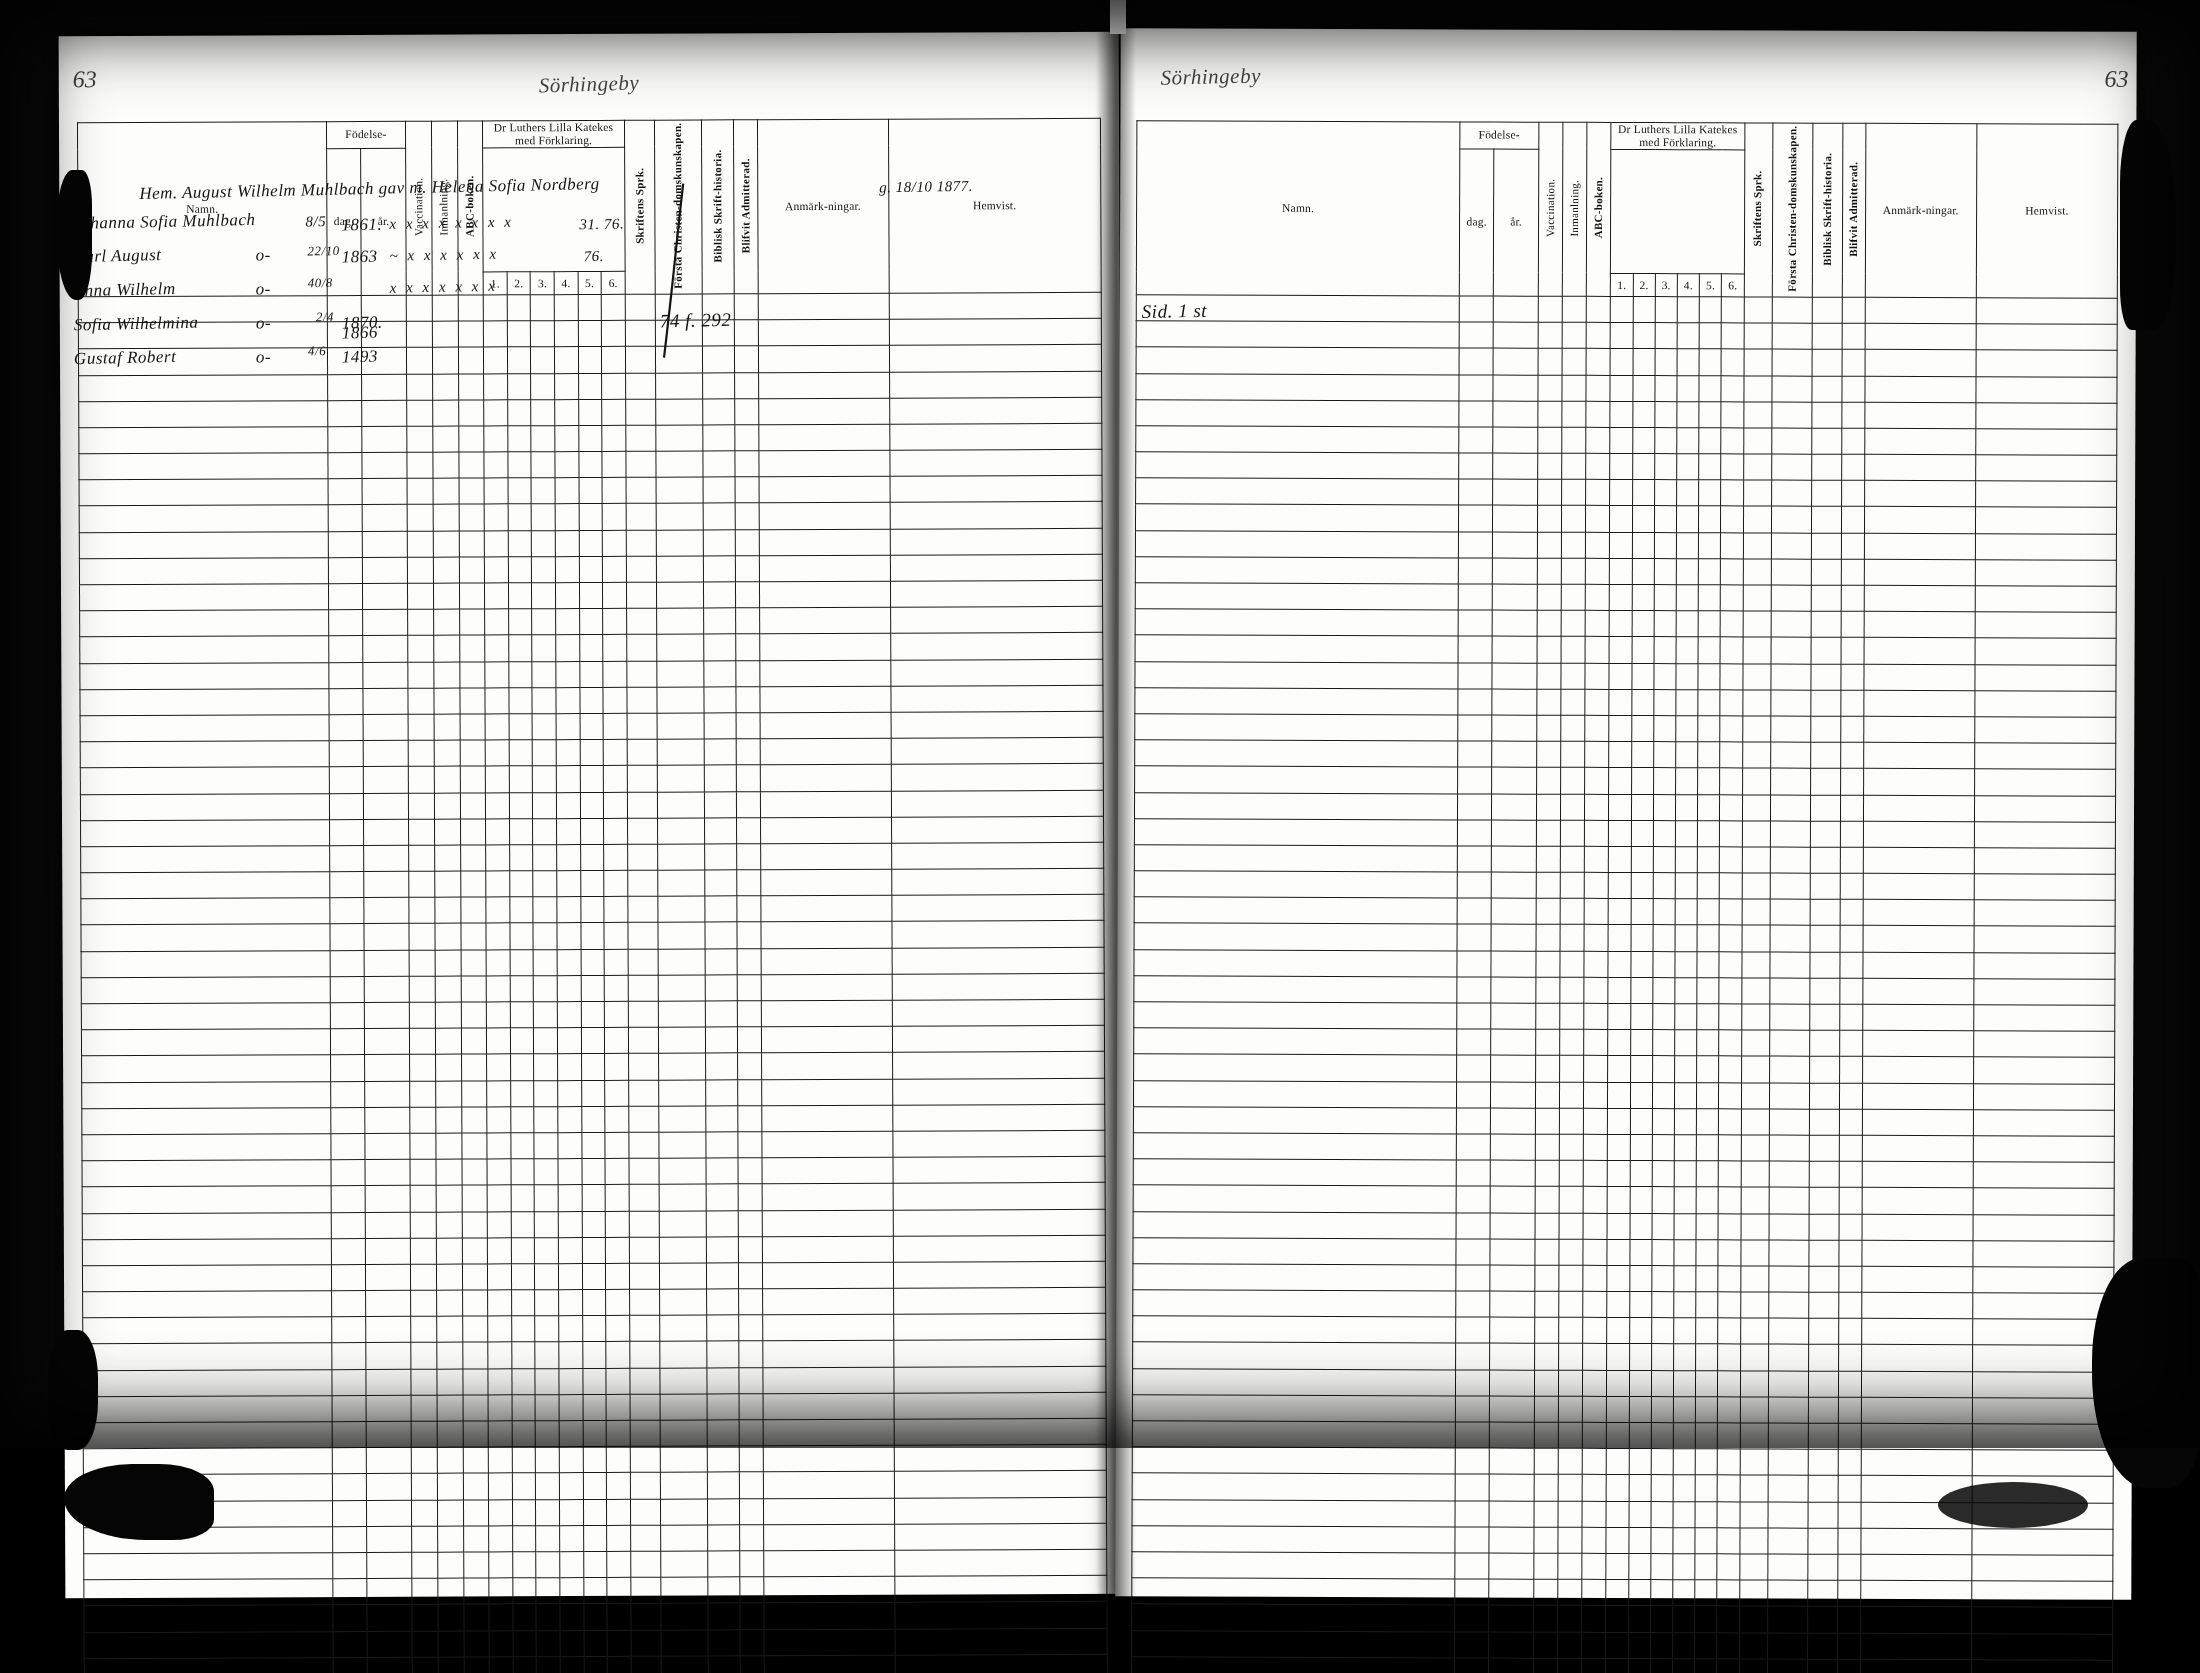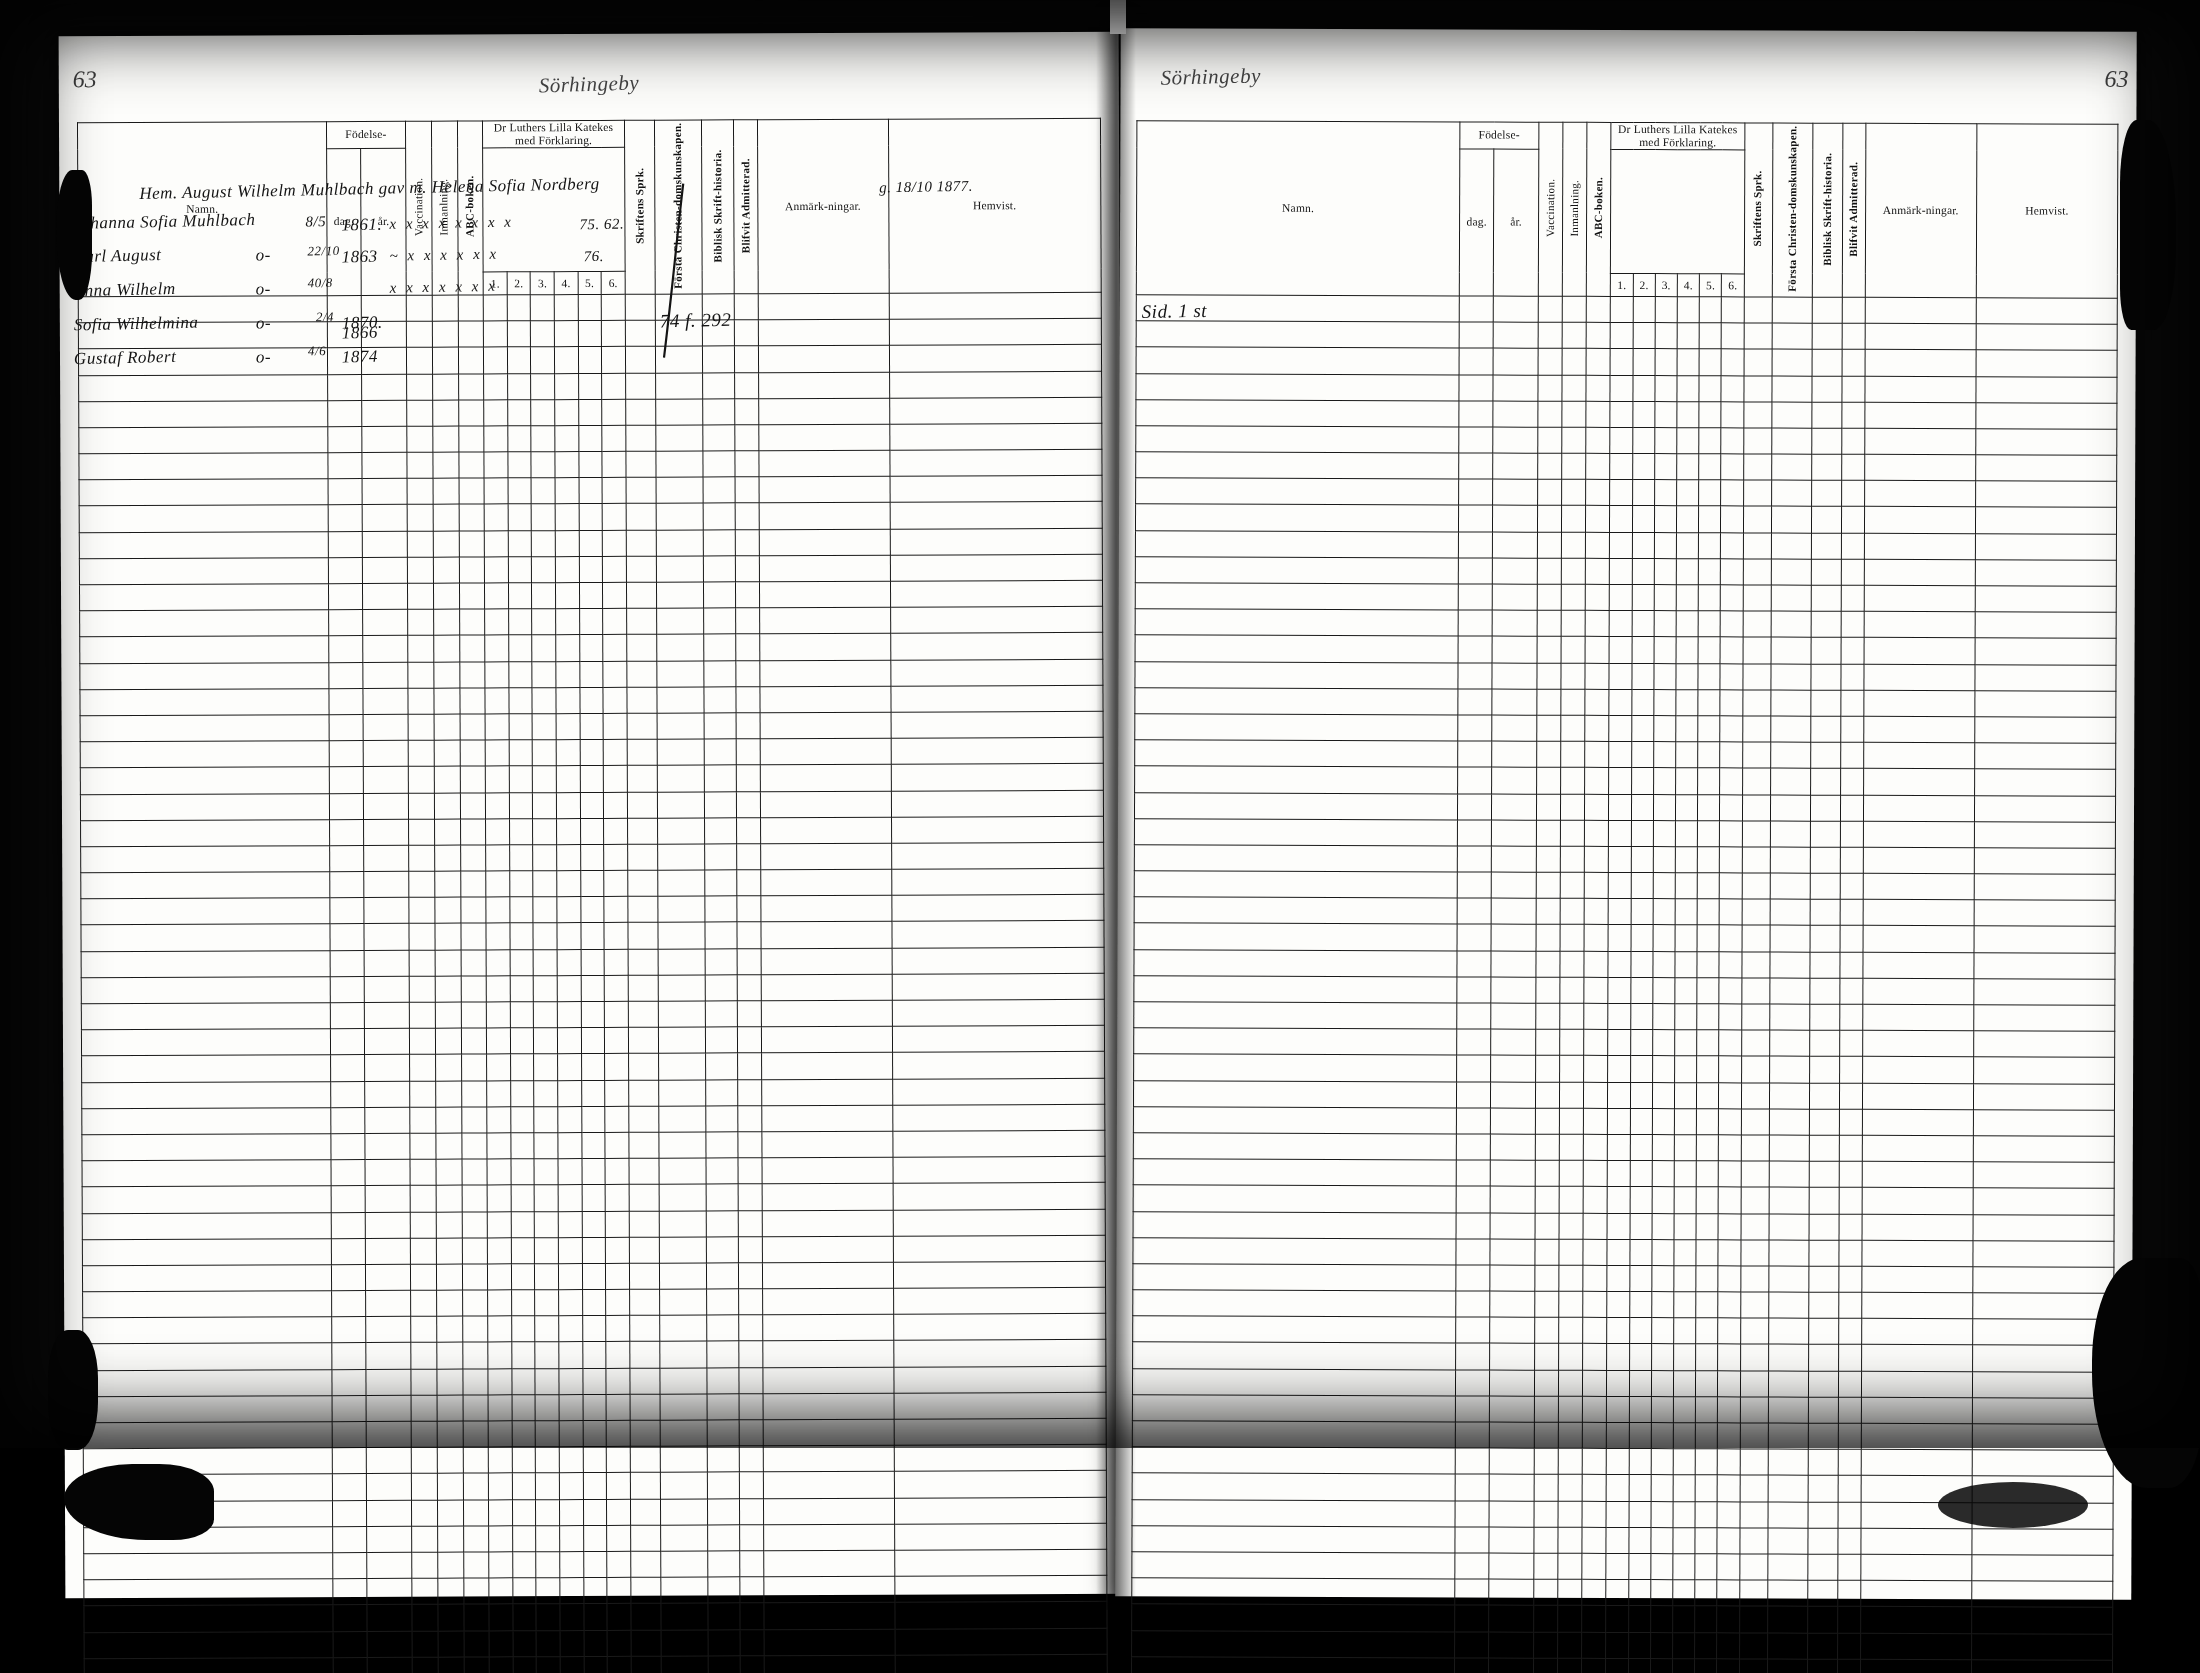--- a/index.html
+++ b/index.html
@@ -1263,21 +1263,21 @@
         </tbody>
     </table>
 
     <div class="hand s2" style="left:80px; top:144px;">Hem. August Wilhelm Muhlbach gav m. Helena Sofia Nordberg</div>
     <div class="hand s3" style="left:820px; top:146px;">g. 18/10 1877.</div>
 
     <div class="hand s2" style="left:14px; top:176px;">Johanna Sofia Muhlbach</div>
     <div class="hand s3" style="left:246px; top:178px;">8/5</div>
     <div class="hand s2" style="left:282px; top:180px;">1861.</div>
     <div class="hand s3 marks" style="left:330px; top:180px;">x x x x x x x x</div>
-    <div class="hand s3" style="left:520px; top:182px;">75. 62.</div>
+    <div class="hand s3" style="left:520px; top:182px;">31. 76.</div>
 
     <div class="hand s2" style="left:14px; top:210px;">Karl August</div>
     <div class="hand s4" style="left:248px; top:208px;">22/10</div>
     <div class="hand s2" style="left:282px; top:212px;">1863</div>
     <div class="hand s3 marks" style="left:330px; top:212px;">~ x x x x x x</div>
     <div class="hand s3" style="left:524px; top:214px;">76.</div>
     <div class="hand s2" style="left:196px; top:210px;">o-</div>
 
     <div class="hand s2" style="left:14px; top:244px;">Anna Wilhelm</div>
     <div class="hand s4" style="left:248px; top:240px;">40/8</div>
@@ -1285,21 +1285,21 @@
     <div class="hand s3 marks" style="left:330px; top:244px;">x x x x x x x</div>
     <div class="hand s2" style="left:196px; top:244px;">o-</div>
 
     <div class="hand s2" style="left:14px; top:278px;">Sofia Wilhelmina</div>
     <div class="hand s4" style="left:256px; top:274px;">2/4</div>
     <div class="hand s2" style="left:282px; top:278px;">1870.</div>
     <div class="hand s2" style="left:196px; top:278px;">o-</div>
 
     <div class="hand s2" style="left:14px; top:312px;">Gustaf Robert</div>
     <div class="hand s4" style="left:248px; top:308px;">4/6</div>
-    <div class="hand s2" style="left:282px; top:312px;">1874</div>
+    <div class="hand s2" style="left:282px; top:312px;">1493</div>
     <div class="hand s2" style="left:196px; top:312px;">o-</div>
 
     <div class="hand s1" style="left:600px; top:276px;">74 f. 292</div>
 
     <svg style="position:absolute; left:600px; top:148px;" width="40" height="180">
       <path d="M24 2 C18 50, 14 96, 4 176" stroke="#141414" stroke-width="2.2" fill="none"></path>
     </svg>
   </div>
 
   <div class="page page-right">

